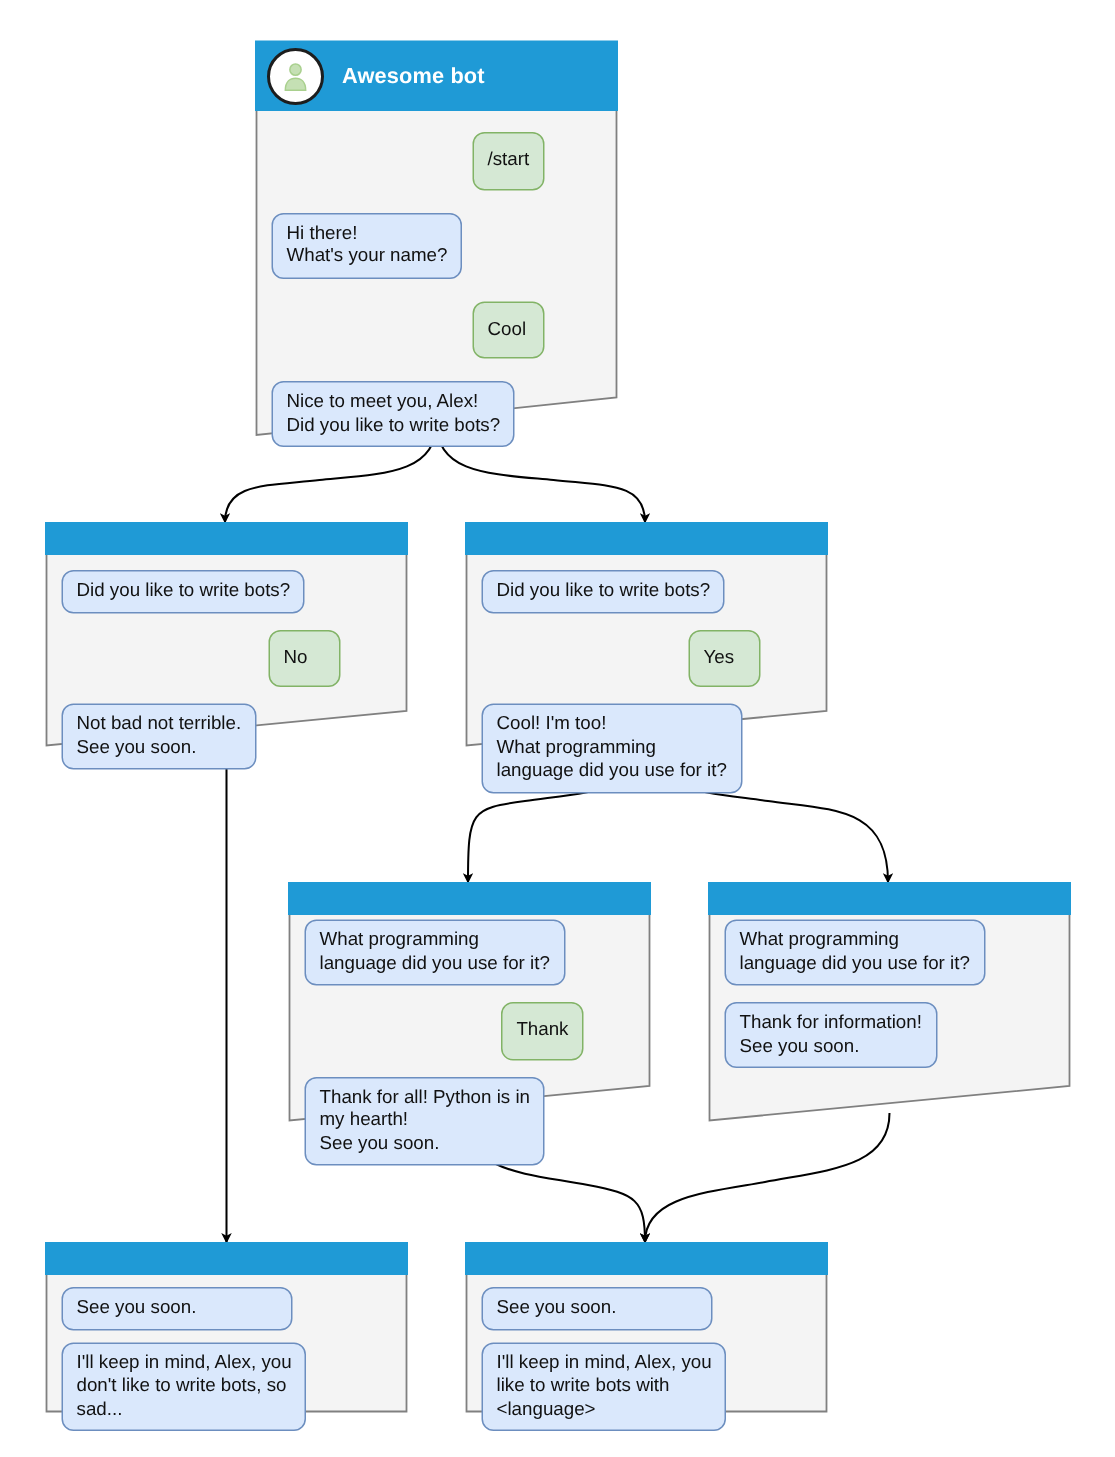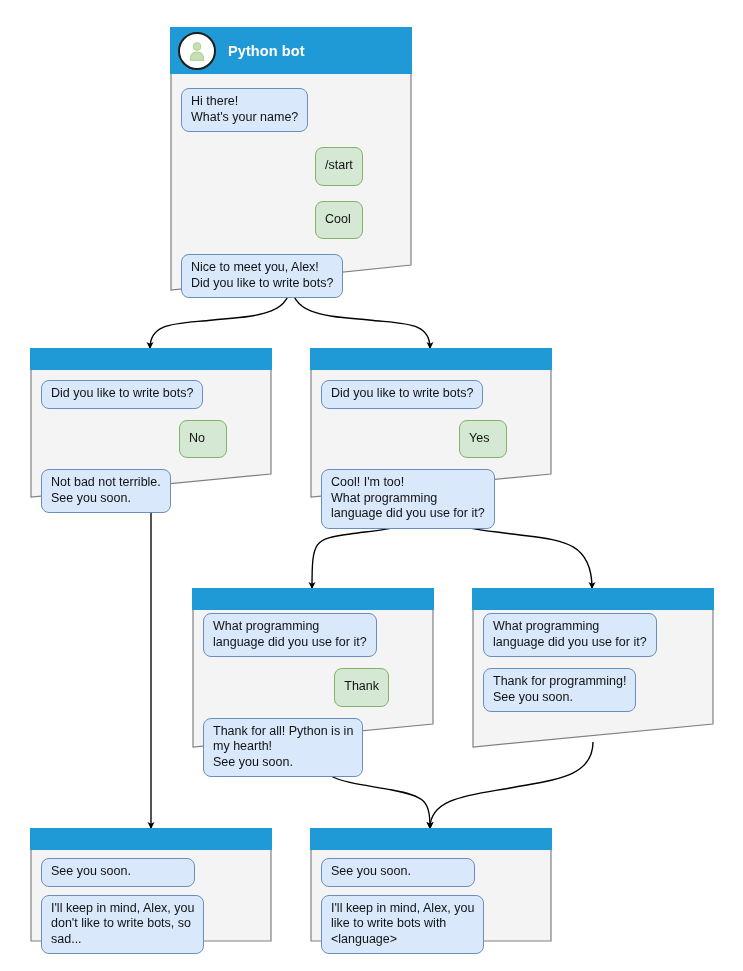--- a/index.html
+++ b/index.html
@@ -164,30 +164,30 @@
       <path d="M 1,1 L 241,1 L 241,238 L 1,263 Z" fill="#f4f4f4" stroke="#808080" stroke-width="1.2"></path>
     </svg>
     <div class="node-inner">
       <div class="node-header tall" style="background:#1f9ad6;">
         <div class="avatar">
           <svg width="22" height="22" viewBox="0 0 24 24" aria-hidden="true">
             <circle cx="12" cy="7" r="4.1" fill="#c5e0b4" stroke="#a9d08e" stroke-width="1.1"></circle>
             <path d="M 4.6 22 C 4.6 15.8 8 13.2 12 13.2 C 16 13.2 19.4 15.8 19.4 22 Z" fill="#c5e0b4" stroke="#a9d08e" stroke-width="1.1"></path>
           </svg>
         </div>
-        <span class="node-title">Python bot</span>
+        <span class="node-title">Awesome bot</span>
       </div>
 
       <div class="chat">
+        <div class="bubble-row right">
+          <div class="bubble user">/start</div>
+        </div>
         <div class="bubble-row left">
           <div class="bubble bot">Hi there!
 What's your name?</div>
-        </div>
-        <div class="bubble-row right">
-          <div class="bubble user">/start</div>
         </div>
         <div class="bubble-row right">
           <div class="bubble user">Cool</div>
         </div>
         <div class="bubble-row left">
           <div class="bubble bot">Nice to meet you, Alex!
 Did you like to write bots?</div>
         </div>
       </div>
     </div>
@@ -264,21 +264,21 @@
       <path d="M 1,1 L 241,1 L 241,136 L 1,159 Z" fill="#f4f4f4" stroke="#808080" stroke-width="1.2"></path>
     </svg>
     <div class="node-inner">
       <div class="node-header" style="background:#1f9ad6;"></div>
       <div class="chat" style="padding-top:3px;">
         <div class="bubble-row left">
           <div class="bubble bot">What programming
 language did you use for it?</div>
         </div>
         <div class="bubble-row left">
-          <div class="bubble bot">Thank for programming!
+          <div class="bubble bot">Thank for information!
 See you soon.</div>
         </div>
       </div>
     </div>
   </div>
 
   <div class="node" style="left:30px; top:828px; width:242px; height:114px;">
     <svg class="node-shape" viewBox="0 0 242 114" preserveAspectRatio="none">
       <path d="M 1,1 L 241,1 L 241,113 L 1,113 Z" fill="#f4f4f4" stroke="#808080" stroke-width="1.2"></path>
     </svg>

